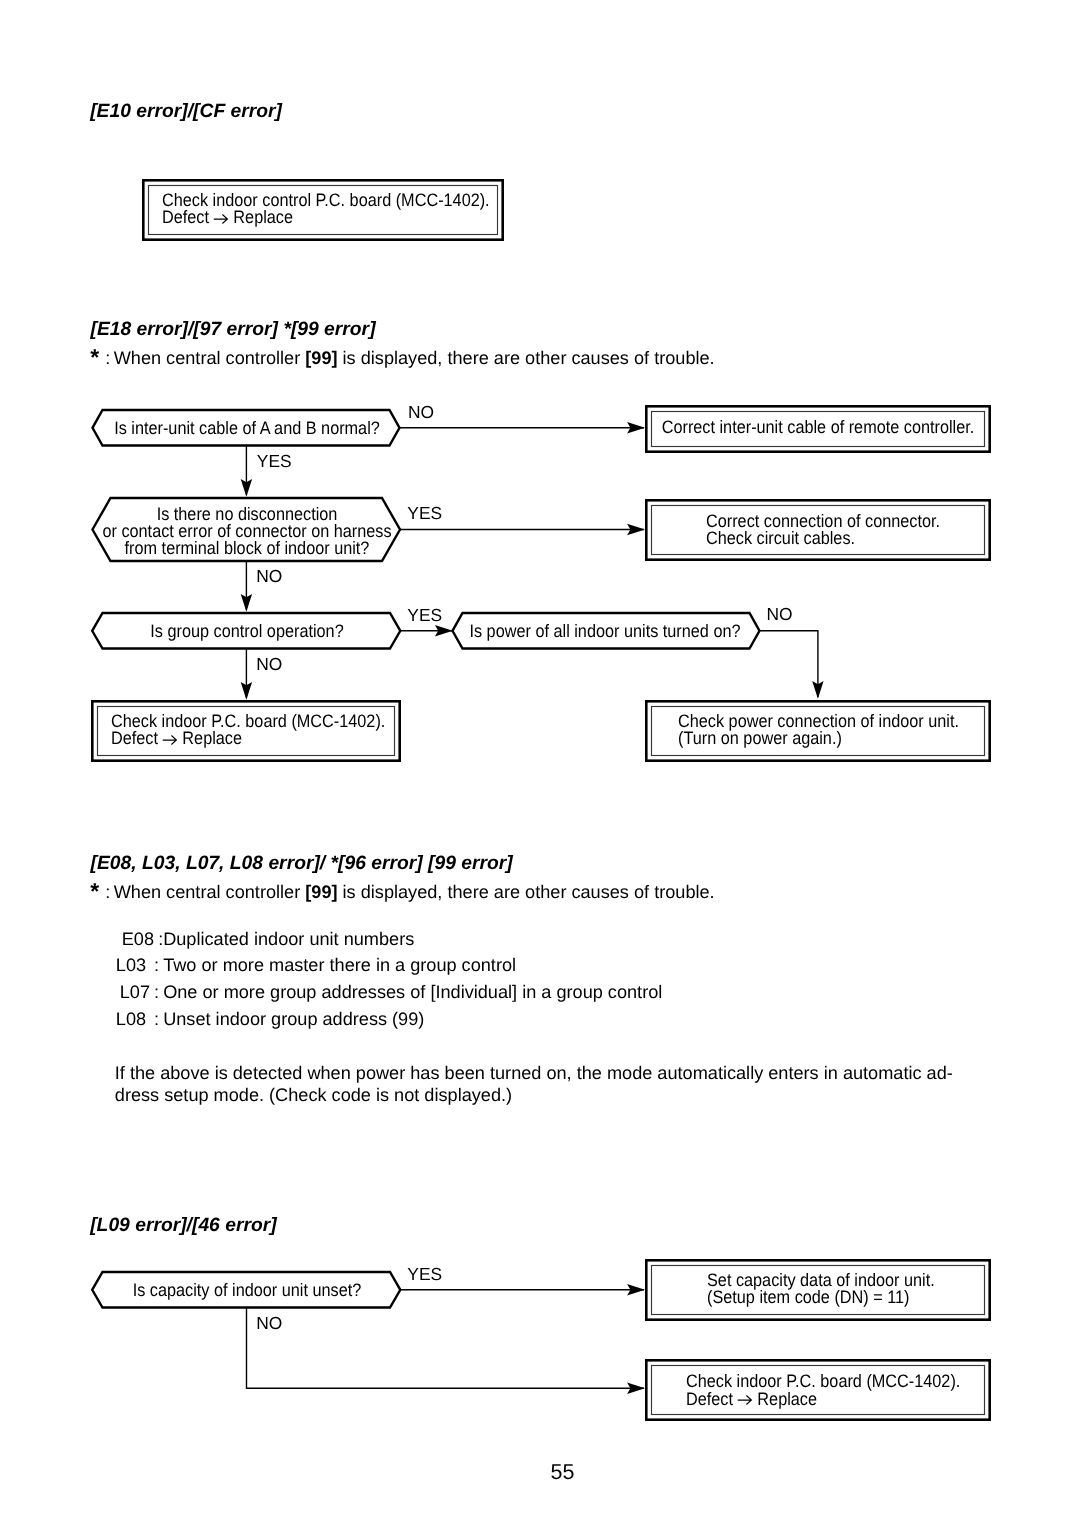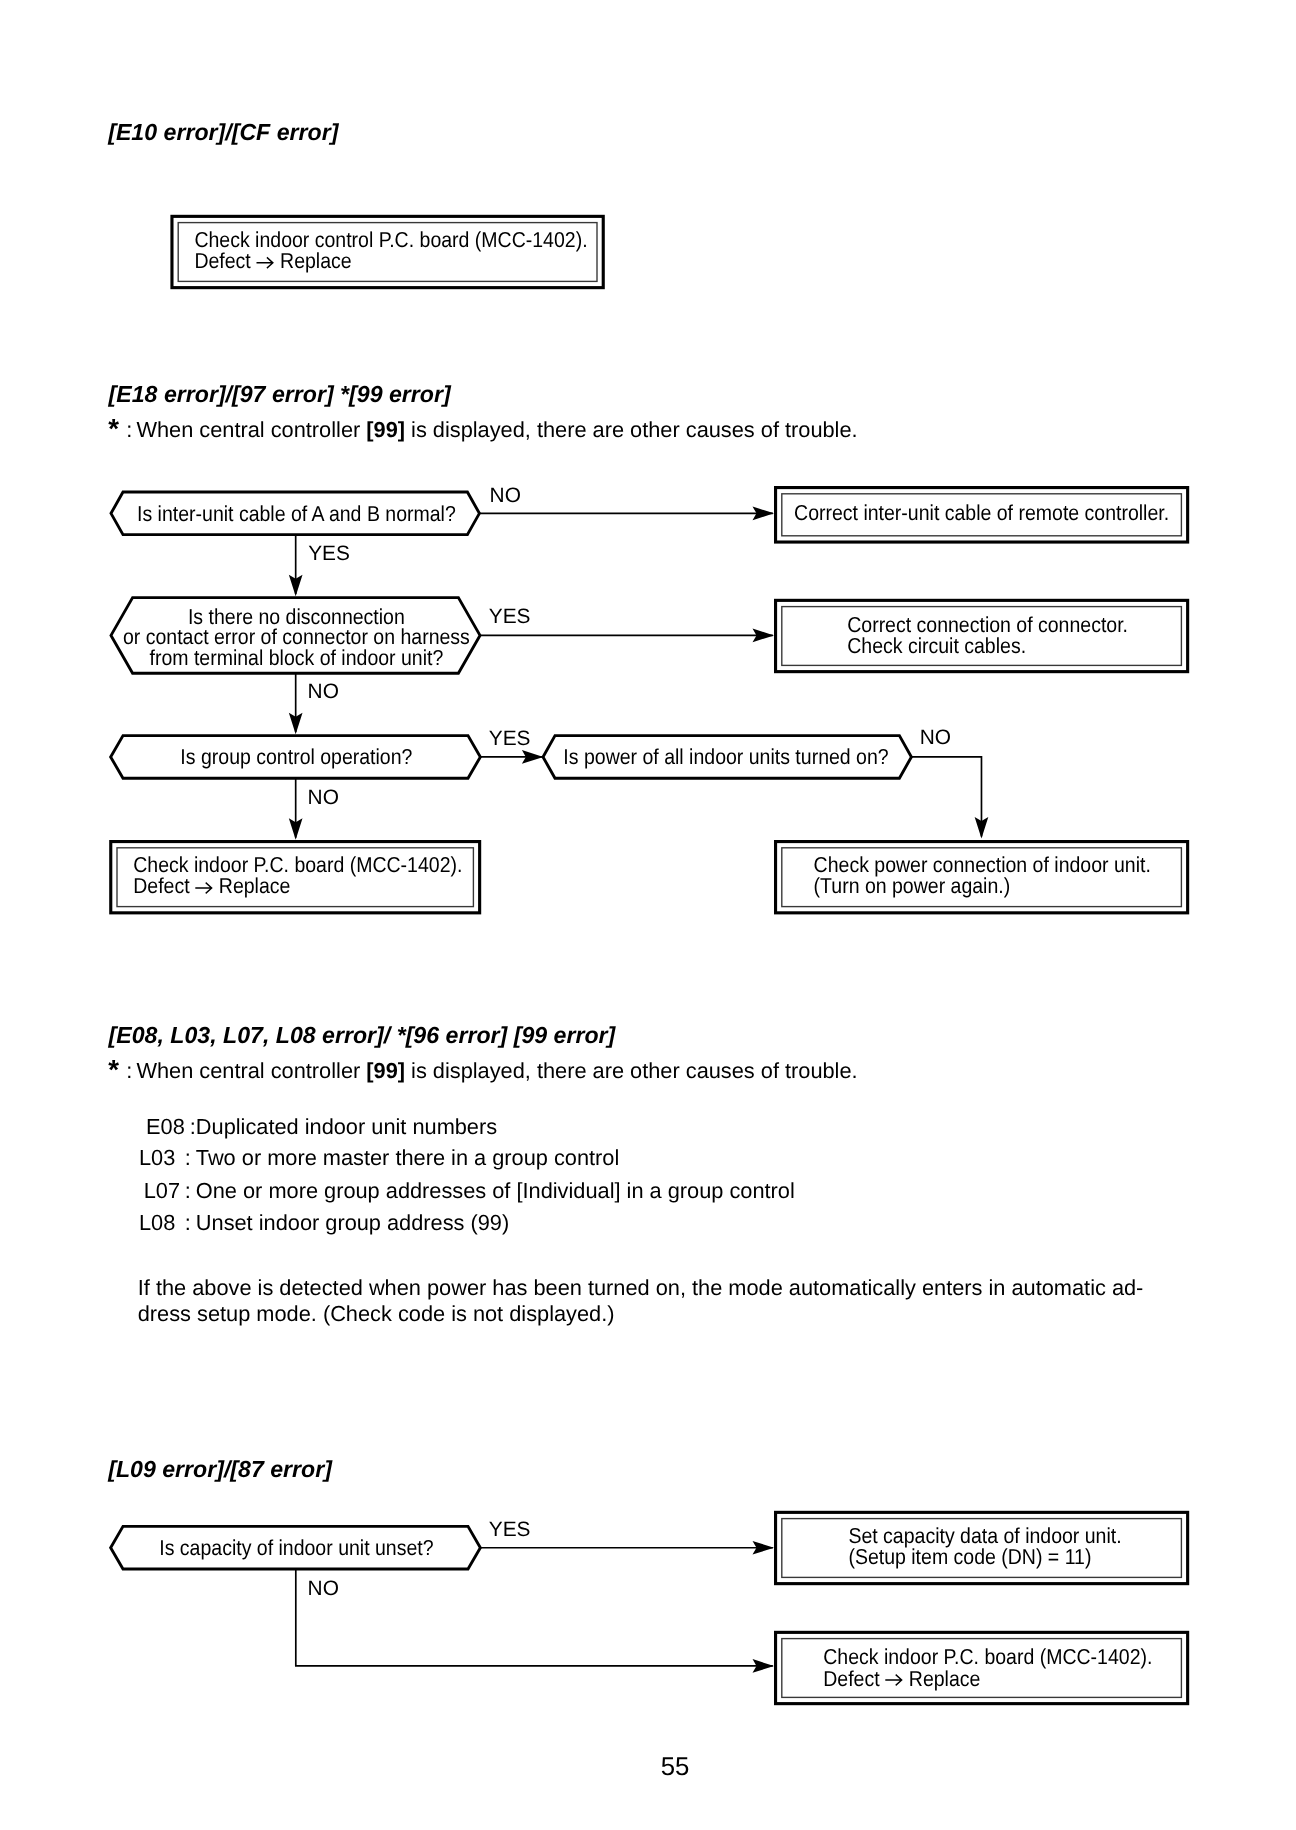--- a/index.html
+++ b/index.html
@@ -141,21 +141,21 @@
 <div class="abs bt" style="left:90.2px;top:880.6px;"><b style="font-size:23px;display:inline-block;vertical-align:baseline;position:relative;top:1.2px;">*</b><span style="margin-left:6.1px;margin-right:3.4px">:</span><span>When central controller </span><b>[99]</b><span> is displayed, there are other causes of trouble.</span></div>
 <div id="codelist">
       <div class="abs bt" style="left: 115.8px; top: 929.5px; text-align: right;"><span style="display: inline-block; width: 38.2px;">E08</span><span style="display: inline-block; width: 9.2px;">:</span><span>Duplicated indoor unit numbers</span></div>
       <div class="abs bt" style="left: 115.8px; top: 956.37px;"><span style="display: inline-block; width: 38.2px;">L03</span><span style="display: inline-block; width: 9.2px;">:</span><span>Two or more master there in a group control</span></div>
       <div class="abs bt" style="left: 115.8px; top: 983.24px;"><span style="display: inline-block; width: 38.2px; text-align: center;">L07</span><span style="display: inline-block; width: 9.2px;">:</span><span>One or more group addresses of [Individual] in a group control</span></div>
       <div class="abs bt" style="left: 115.8px; top: 1010.11px;"><span style="display: inline-block; width: 38.2px;">L08</span><span style="display: inline-block; width: 9.2px;">:</span><span>Unset indoor group address (99)</span></div>
     </div>
 <div class="abs bt" style="left:114.8px;top:1063.8px;">If the above is detected when power has been turned on, the mode automatically enters in automatic ad-</div>
 <div class="abs bt" style="left:114.8px;top:1086.3px;">dress setup mode. (Check code is not displayed.)</div>
 
-<div class="abs hd" style="left:90.2px;top:1215.8px;">[L09 error]/[87 error]</div>
+<div class="abs hd" style="left:90.2px;top:1215.8px;">[L09 error]/[46 error]</div>
 <div class="abs sm tc" style="left:-53.5px;width:600px;top:1282.2px;">Is capacity of indoor unit unset?</div>
 <div class="abs sm" style="left:707.2px;top:1271.7px;">Set capacity data of indoor unit.</div>
 <div class="abs sm" style="left:707.2px;top:1288.7px;">(Setup item code (DN) = 11)</div>
 <div class="abs sm" style="left:685.5px;top:1372.5px;">Check indoor P.C. board (MCC-1402).</div>
 <div class="abs sm" style="left:685.5px;top:1390.5px;">Defect <span class="rar"><svg width="17" height="12" viewBox="0 0 17 12">
           <path d="M0.3,6 H15.0 M9.9,1.5 L15.4,6 L9.9,10.5" fill="none" stroke="#000" stroke-width="1.25" stroke-linecap="butt" stroke-linejoin="miter"></path>
         </svg></span> Replace</div>
 <div class="abs lbl" style="left:407.3px;top:1265.9px;">YES</div>
 <div class="abs lbl" style="left:256.3px;top:1314.8px;">NO</div>
 

